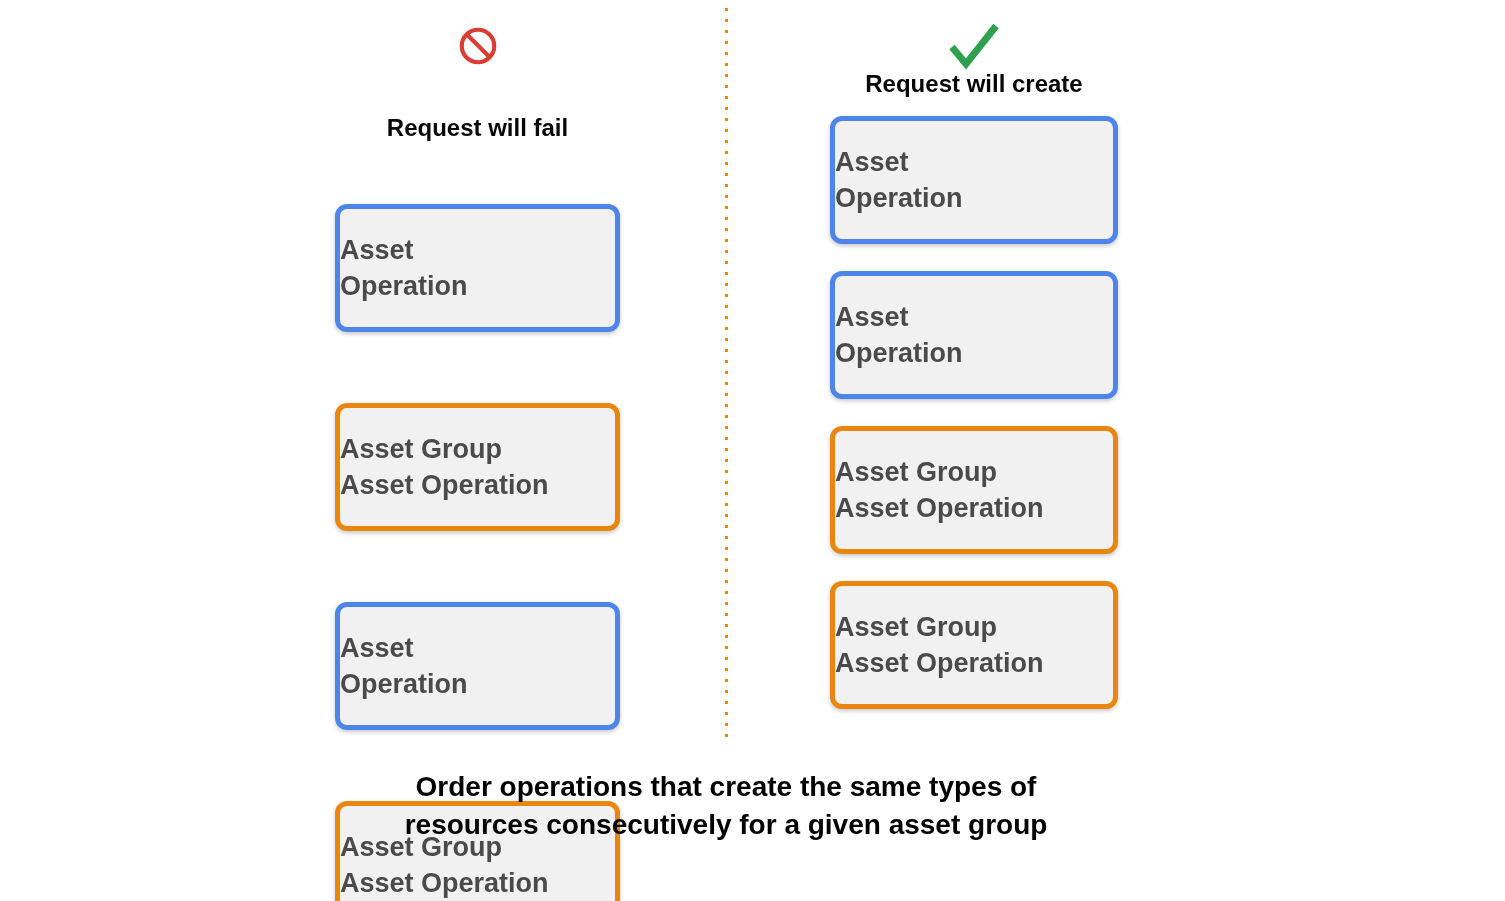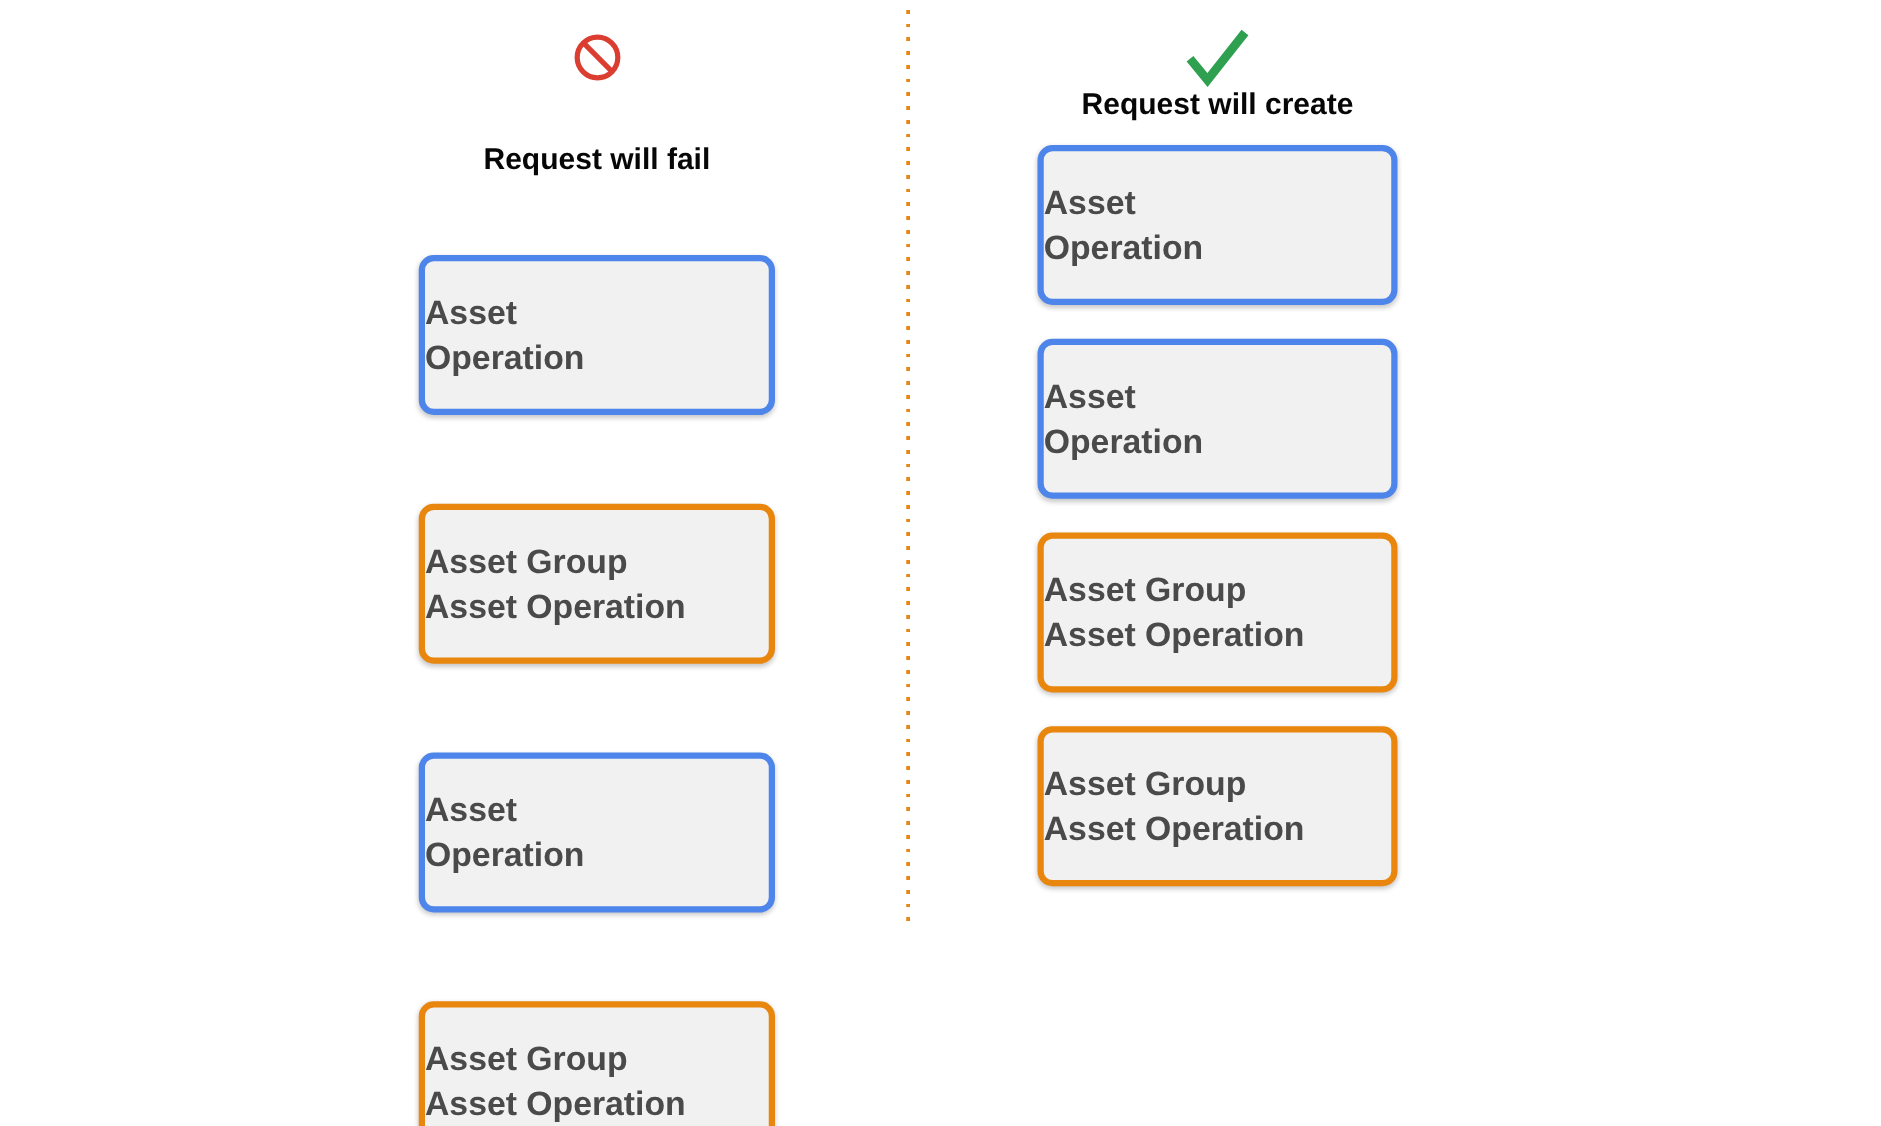--- a/index.html
+++ b/index.html
@@ -144,14 +144,18 @@
     <div class="box orange">
       <span class="box-line">Asset Group</span>
       <span class="box-line">Asset Operation</span>
     </div>
     <div class="box orange">
       <span class="box-line">Asset Group</span>
       <span class="box-line">Asset Operation</span>
     </div>
   </section>
 
+  <p class="caption">
+    <span>Order operations that create the same types of</span><br>
+    <span>resources consecutively for a given asset group</span>
+  </p>
 
 </div>
 
 </body></html>

